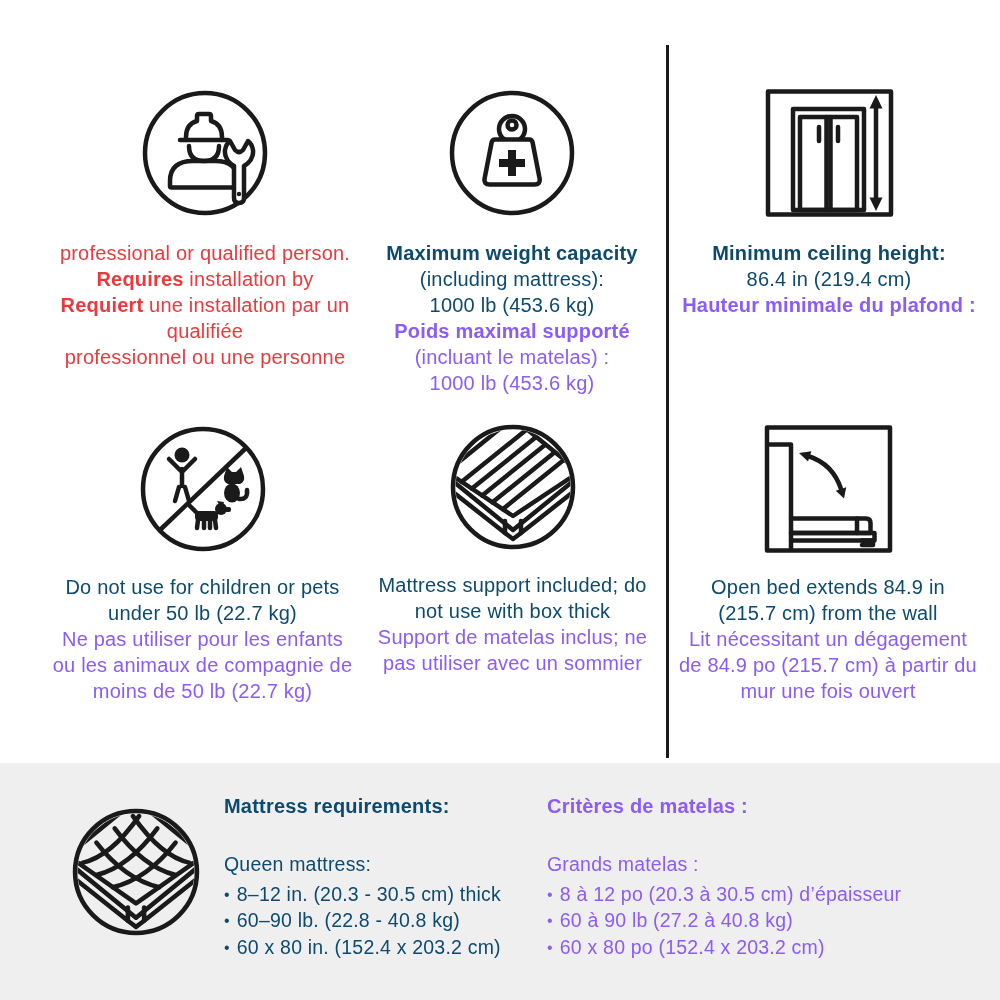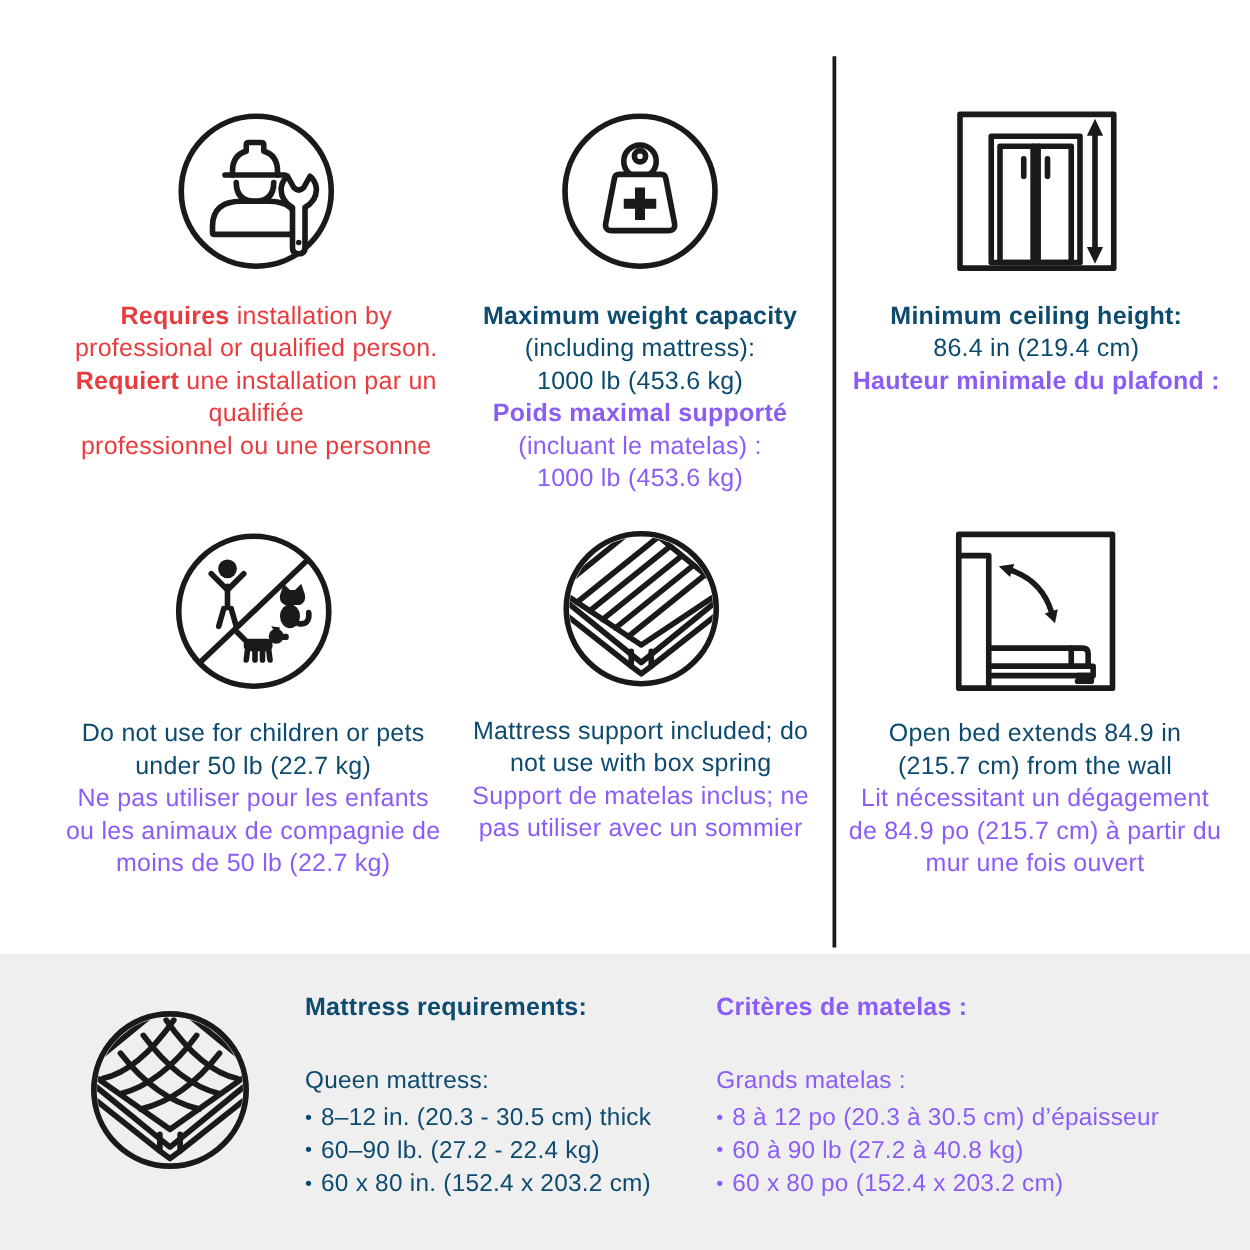--- a/index.html
+++ b/index.html
@@ -12,22 +12,22 @@
   .cell.row2 p{margin-top:20px;}
   .line{display:block;white-space:nowrap;}
   .red{color:#e93a3e;}
   .dark{color:#0c4a6e;}
   .muted{color:#8b5cf6;}
   strong{font-weight:bold;}
   .divider{position:absolute;left:666px;top:45px;width:2.5px;height:713px;background:#1a1a1a;}
   .bottom{position:absolute;left:0;top:763px;width:1000px;height:237px;background:#f0efef;}
   .bottom .iconwrap{position:absolute;left:70px;top:43px;}
   .req-col{position:absolute;top:31px;}
-  .req-col.en{left:244px;}
-  .req-col.fr{left:573px;}
+  .req-col.en{left:224px;}
+  .req-col.fr{left:547px;}
   .req-col h3{margin:0;font-size:20px;line-height:25px;font-weight:bold;}
   .req-col .sub{margin-top:33px;font-size:19.5px;line-height:25.5px;}
   .req-col ul{margin:4px 0 0;padding:0;list-style:none;}
   .req-col li{font-size:19.5px;line-height:25.5px;white-space:nowrap;}
   .req-col li::before{content:"•";margin-right:7px;font-size:16px;position:relative;top:-1px;}
   svg{display:block;}
   .st{fill:none;stroke:#1a1a1a;stroke-width:4.5;stroke-linecap:round;stroke-linejoin:round;}
   .stw{fill:#ffffff;stroke:#1a1a1a;stroke-width:4.5;stroke-linejoin:round;}
   .fl{fill:#1a1a1a;stroke:none;}
 </style>
@@ -44,22 +44,22 @@
         <circle class="st" cx="65" cy="65" r="60" stroke-width="5"></circle>
         <path class="st" d="M46,52 v-3 q0,-13 11,-16 v-5 q0,-2 2,-2 h10 q2,0 2,2 v5 q11,3 11,16 v3"></path>
         <path class="st" d="M40,52 h48" stroke-width="5"></path>
         <path class="st" d="M49,58 q0,15 15,15 q15,0 15,-15"></path>
         <path class="st" d="M30,98 v-5 q0,-20 23,-20 h22 q23,0 23,20 v5 q0,1.5 -1.5,1.5 h-65 q-1.5,0 -1.5,-1.5 Z"></path>
         <path class="stw" d="M94,110 L94,78 Q84,72 85,62 Q86,56 90,53 L95,62 Q99,66 103,62 L108,53 Q112,56 113,62 Q114,72 104,78 L104,110 Q104,115 99,115 Q94,115 94,110 Z"></path>
         <circle class="fl" cx="99" cy="106" r="2.2"></circle>
       </svg>
     </div>
     <p class="red">
+      <span class="line"><span>professional or qualified person.</span></span>
       <span class="line"><strong>Requires</strong><span> installation by</span></span>
-      <span class="line"><span>professional or qualified person.</span></span>
       <span class="line"><strong>Requiert</strong><span> une installation par un</span></span>
       <span class="line"><span>qualifiée</span></span>
       <span class="line"><span>professionnel ou une personne</span></span>
     </p>
   </div>
 
   <div class="cell row1" style="left:360px;top:88px;width:304px;">
     <div class="iconwrap">
       <svg width="130" height="130" viewBox="0 0 130 130">
         <circle class="st" cx="65" cy="65" r="60" stroke-width="5"></circle>
@@ -158,21 +158,21 @@
           <path class="st" d="M65,-4 L134,52 L65,108 L-4,52 Z"></path>
           <path class="st" d="M8,56 L65,94 L122,56"></path>
           <path class="st" d="M-4,63 L57,111 L57,99"></path>
           <path class="st" d="M134,63 L73,111 L73,99"></path>
           <path class="st" d="M57,111 L65,117 L73,111"></path>
         </g>
       </svg>
     </div>
     <p>
       <span class="line dark"><span>Mattress support included; do</span></span>
-      <span class="line dark"><span>not use with box spring</span></span>
+      <span class="line dark"><span>not use with box thick</span></span>
       <span class="line muted"><span>Support de matelas inclus; ne</span></span>
       <span class="line muted"><span>pas utiliser avec un sommier</span></span>
     </p>
   </div>
 
   <div class="cell row2" style="left:663px;top:424px;width:330px;">
     <div class="iconwrap">
       <svg width="130" height="130" viewBox="0 0 130 130">
         <rect class="st" x="4" y="3.5" width="123" height="123" stroke-width="5.5"></rect>
         <path class="st" d="M6.5,20.5 H28 V124"></path>
@@ -222,21 +222,21 @@
           <path class="st" d="M57,113 L65,119 L73,113"></path>
         </g>
       </svg>
     </div>
 
     <div class="req-col en">
       <h3 class="dark">Mattress requirements:</h3>
       <div class="sub dark">Queen mattress:</div>
       <ul>
         <li class="dark">8–12 in. (20.3 - 30.5 cm) thick</li>
-        <li class="dark">60–90 lb. (27.2 - 22.4 kg)</li>
+        <li class="dark">60–90 lb. (22.8 - 40.8 kg)</li>
         <li class="dark">60 x 80 in. (152.4 x 203.2 cm)</li>
       </ul>
     </div>
 
     <div class="req-col fr">
       <h3 class="muted">Critères de matelas :</h3>
       <div class="sub muted">Grands matelas :</div>
       <ul>
         <li class="muted">8 à 12 po (20.3 à 30.5 cm) d’épaisseur</li>
         <li class="muted">60 à 90 lb (27.2 à 40.8 kg)</li>

